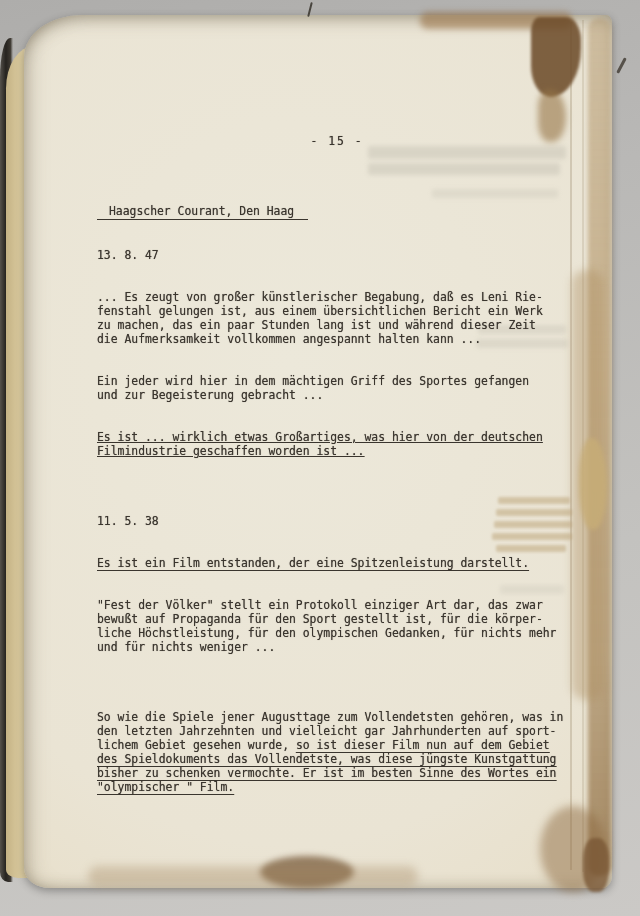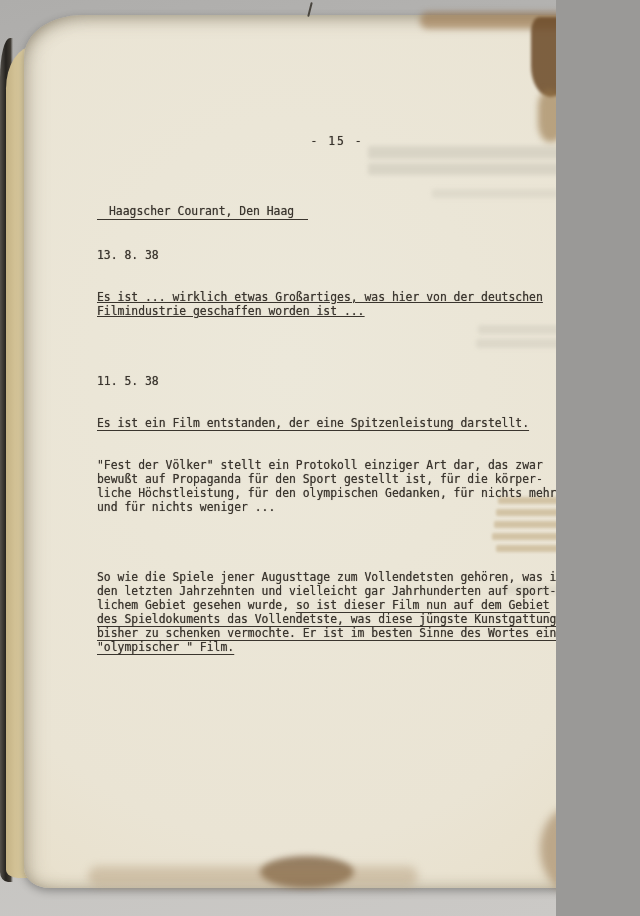--- a/index.html
+++ b/index.html
@@ -1,17 +1,17 @@
 <!DOCTYPE html>
 <html><head>
 <meta charset="utf-8">
 <style>
   html,body{margin:0;padding:0;background:#9a9997;}
   .photo{
-    position:relative;width:556px;height:916px;overflow:hidden;
+    position:relative;width:640px;height:916px;overflow:hidden;
     background:linear-gradient(165deg,#aeadab 0%,#b9b8b6 30%,#c3c2bf 65%,#cbc9c6 100%);
     font-family:"DejaVu Sans Mono","Liberation Mono",monospace;
   }
   
   .under-strip{
     position:absolute;left:6px;top:46px;width:28px;height:832px;
     background:linear-gradient(to right,#c4b285,#dccca0 55%,#e6d9b6);
     border-radius:46px 0 0 20px / 70px 0 0 14px;
   }
   .gutter{
@@ -103,21 +103,27 @@
   <div class="hair"></div>
   <div class="slash"></div>
 
   <div class="text-layer">
     <div class="column">
 
       <div class="page-num">- 15 -</div>
 
       
       <div class="mt31"><span class="src-u">Haagscher Courant, Den Haag</span></div>
-      <div class="mt6">13. 8. 38</div>
+      <div class="mt6">13. 8. 47</div>
+      <p class="mt19">... Es zeugt von großer künstlerischer Begabung, daß es Leni Rie-
+fenstahl gelungen ist, aus einem übersichtlichen Bericht ein Werk
+zu machen, das ein paar Stunden lang ist und während dieser Zeit
+die Aufmerksamkeit vollkommen angespannt halten kann ...</p>
+      <p class="mt7">Ein jeder wird hier in dem mächtigen Griff des Sportes gefangen
+und zur Begeisterung gebracht ...</p>
       <p class="mt5">Es ist ... wirklich etwas Großartiges, was hier von der deutschen
 Filmindustrie geschaffen worden ist ...</p>
 
       
       <div class="mt6">11. 5. 38</div>
       <p class="mt10"><span class="u">Es ist ein Film entstanden, der eine Spitzenleistung darstellt.</span></p>
       <p class="mt6">"Fest der Völker" stellt ein Protokoll einziger Art dar, das zwar
 bewußt auf Propaganda für den Sport gestellt ist, für die körper-
 liche Höchstleistung, für den olympischen Gedanken, für nichts mehr
 und für nichts weniger ...</p>

